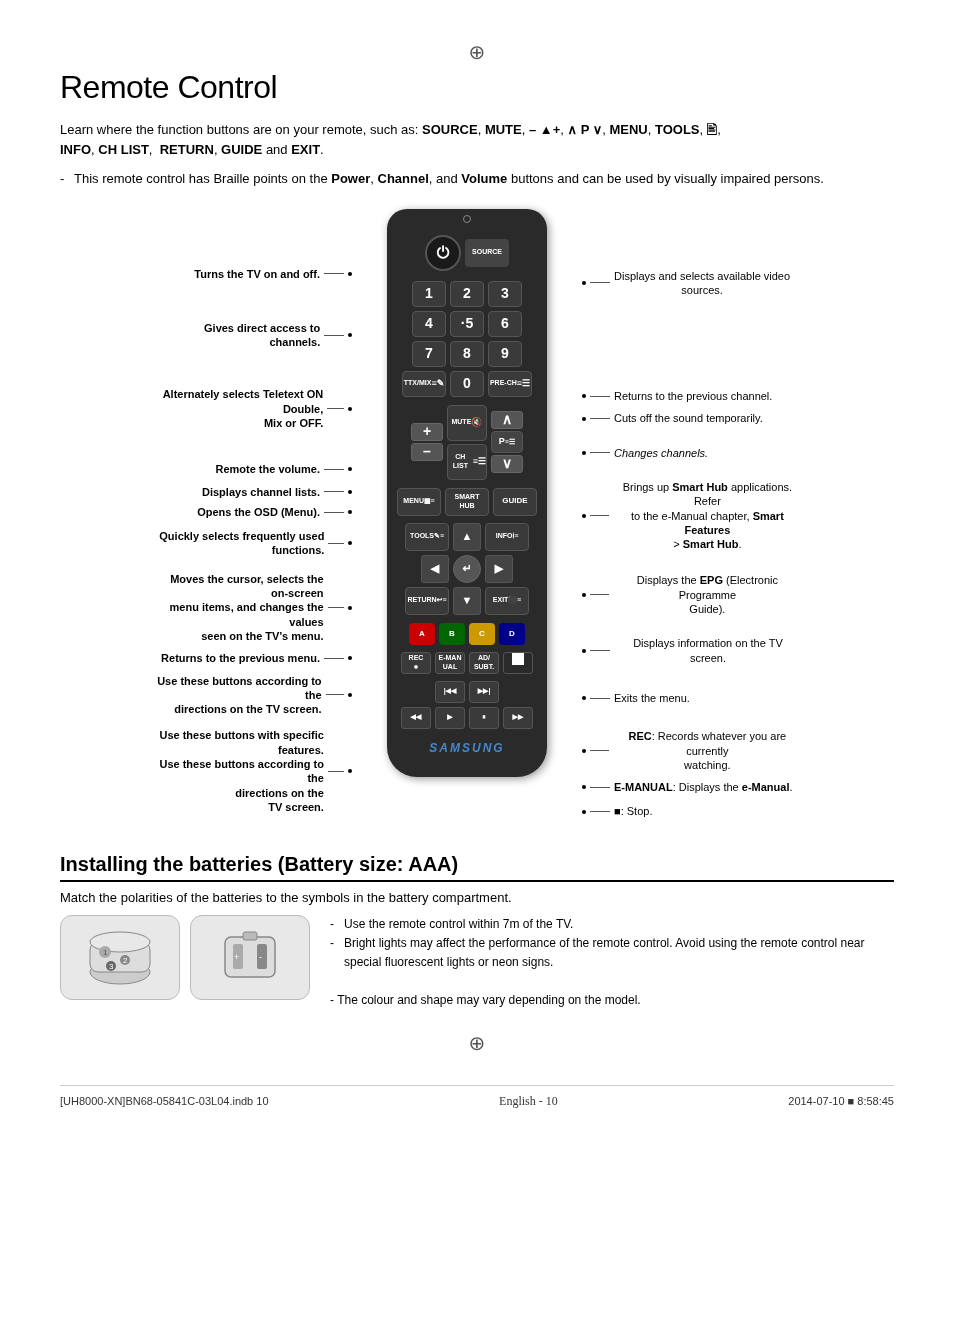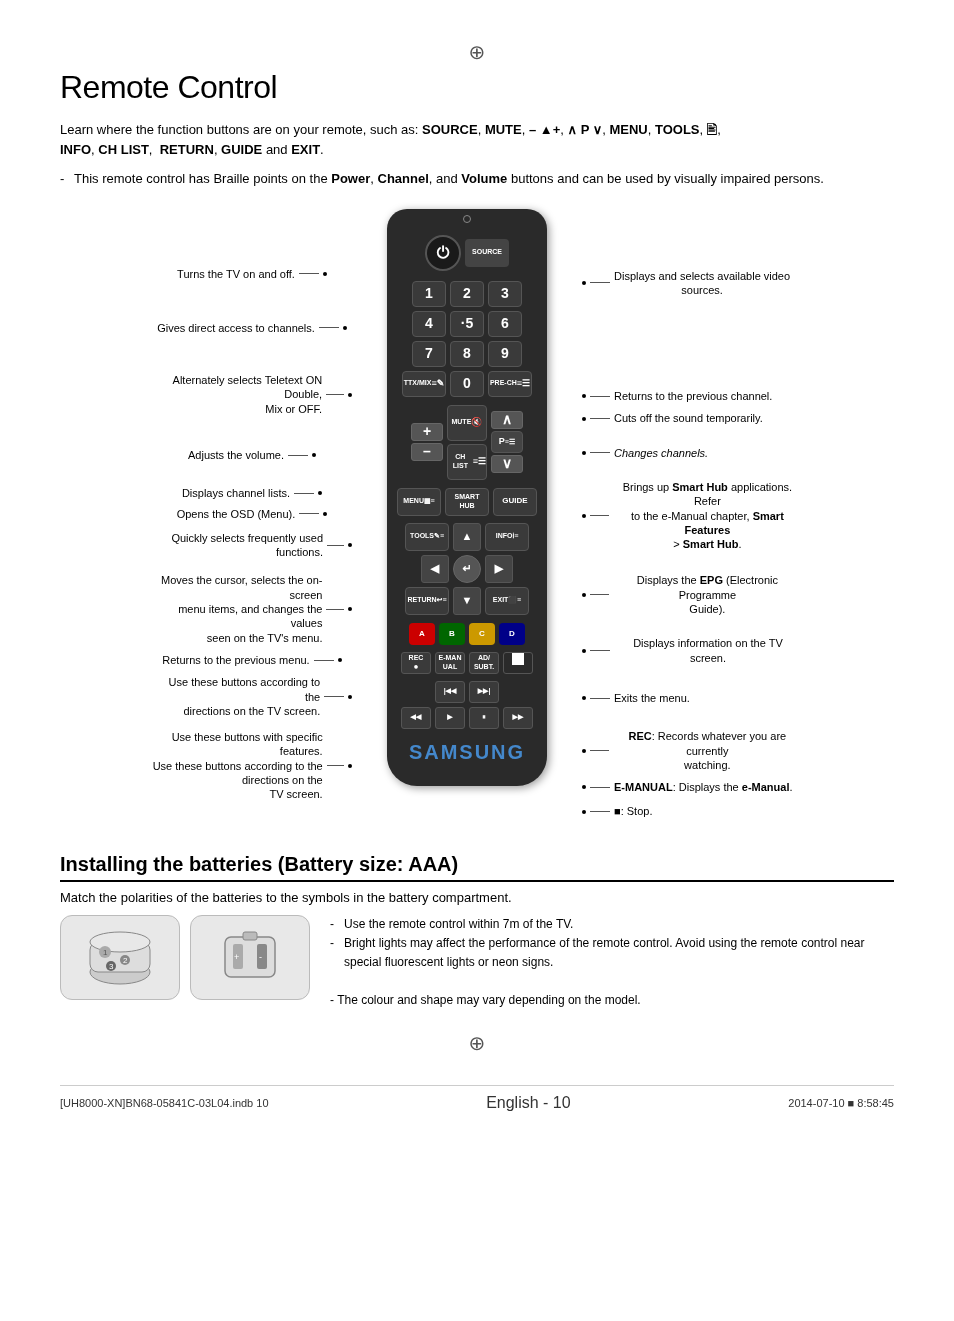--- a/index.html
+++ b/index.html
@@ -334,24 +334,25 @@
       border: 1px solid #555;
     }
     .btn-stop-sq {
       width: 12px;
       height: 12px;
       background: #fff;
       margin: auto;
     }
     .samsung-logo {
       color: #4488cc;
-      font-size: 20px;
+      font-size: 12px;
       font-weight: bold;
       letter-spacing: 2px;
       margin: 8px 0 4px 0;
+      font-style: italic;
     }
     
     .section-title {
       font-size: 20px;
       font-weight: bold;
       margin: 20px 0 8px 0;
       border-bottom: 2px solid #000;
       padding-bottom: 4px;
     }
     .battery-section {
@@ -389,37 +390,39 @@
       align-items: center;
       margin-top: 30px;
       border-top: 1px solid #ccc;
       padding-top: 8px;
       font-size: 11px;
       color: #333;
     }
     .page-num {
       text-align: center;
       flex: 1;
-      font-size: 16px;
+      font-size: 12px;
+      font-family: Liberation Serif, serif;
     }
     .dot {
       width: 4px;
       height: 4px;
       background: #000;
       border-radius: 50%;
       flex-shrink: 0;
     }
     
     .left-labels-list {
       display: flex;
       flex-direction: column;
       gap: 0px;
       padding-top: 30px;
       padding-right: 10px;
-      align-items: center;
+      align-items: flex-end;
+      font-weight: bold;
     }
     .ll-item {
       font-size: 11px;
       text-align: right;
       line-height: 1.3;
       display: flex;
       align-items: center;
       gap: 4px;
       justify-content: flex-end;
       margin-bottom: 4px;
@@ -517,25 +520,25 @@
           <span>Gives direct access to channels.</span>
           <span class="connector"></span>
           <span class="dot"></span>
         </div>
         <div class="ll-item" style="margin-top:34px;">
           <span style="text-align:right;">Alternately selects Teletext ON Double,<br>Mix or OFF.</span>
           <span class="connector"></span>
           <span class="dot"></span>
         </div>
         <div class="ll-item" style="margin-top:28px;">
-          <span>Adjusts the volume.</span>
-          <span class="connector"></span>
-          <span class="dot"></span>
-        </div>
-        <div class="ll-item" style="margin-top:20px;">
+          <span>Remote the volume.</span>
+          <span class="connector"></span>
+          <span class="dot"></span>
+        </div>
+        <div class="ll-item" style="margin-top:4px;">
           <span>Displays channel lists.</span>
           <span class="connector"></span>
           <span class="dot"></span>
         </div>
         <div class="ll-item" style="margin-top:2px;">
           <span>Opens the OSD (Menu).</span>
           <span class="connector"></span>
           <span class="dot"></span>
         </div>
         <div class="ll-item" style="margin-top:6px;">

